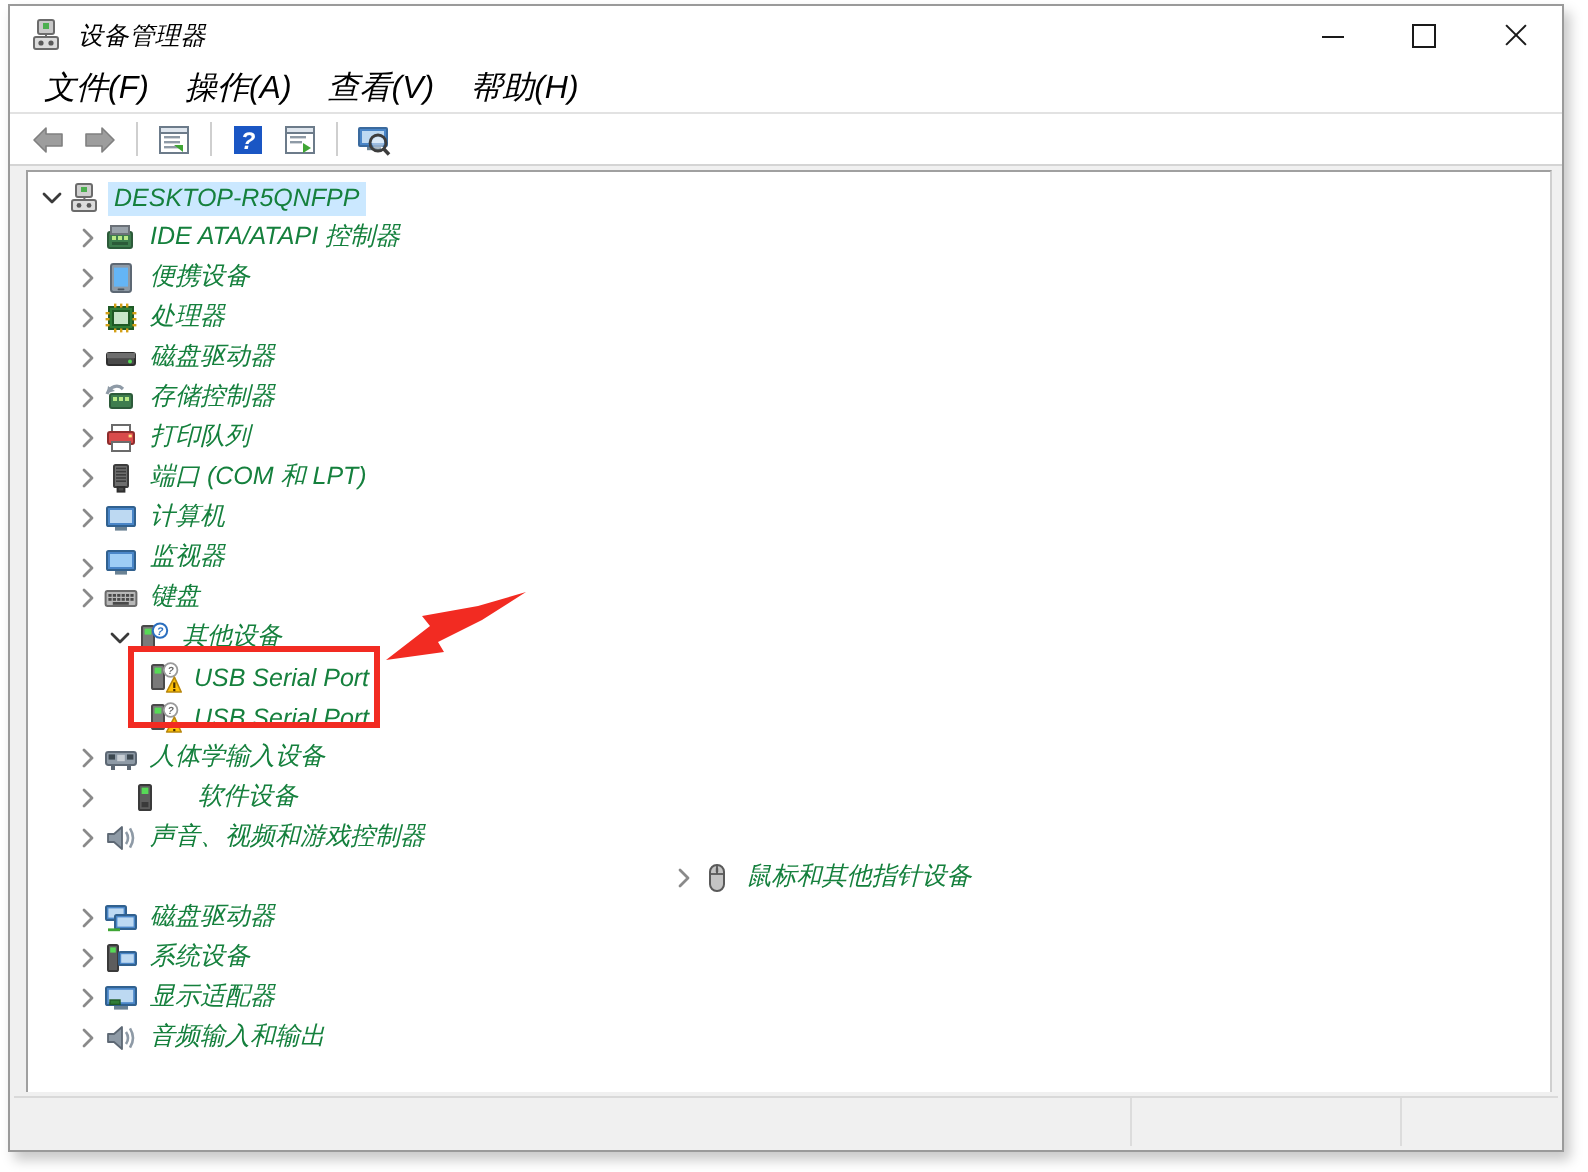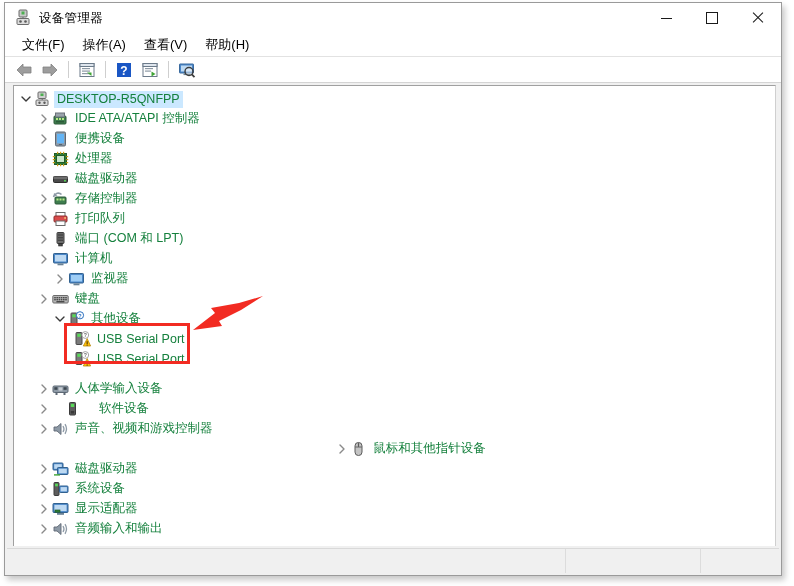--- a/index.html
+++ b/index.html
@@ -10,21 +10,21 @@
     overflow: hidden;
   }
   .window {
     position: absolute;
     left: 4px; top: 2px;
     width: 778px; height: 574px;
     background: #f0f0f0;
     border: 1px solid #9a9a9a;
     box-shadow: 3px 4px 6px rgba(0,0,0,0.22);
     box-sizing: border-box;
-    display: flex; flex-direction: column;
+    display: flex; flex-direction: column; font-style: italic;
   }
   
   .titlebar {
     height: 30px; flex: 0 0 30px;
     background: #ffffff;
     display: flex; align-items: center;
     position: relative;
   }
   .title-icon { margin-left: 9px; width: 18px; height: 18px; position: relative; }
   .title-text {
@@ -49,21 +49,21 @@
 
   
   .menubar {
     height: 23px; flex: 0 0 23px;
     background: #ffffff;
     display: flex; align-items: center;
     padding-left: 8px;
     border-bottom: 1px solid #e2e2e2;
   }
   .menu-item {
-    font-size: 13px; color: #000;
+    font-size: 16px; color: #000;
     padding: 2px 9px; cursor: default; text-align: center;
   }
 
   
   .toolbar {
     height: 25px; flex: 0 0 25px;
     background: #ffffff;
     display: flex; align-items: center;
     padding-left: 7px;
     border-bottom: 1px solid #d4d4d4;
@@ -387,21 +387,21 @@
             </span>
             <span class="ico">
               <svg width="17" height="16" viewBox="0 0 17 16">
                 <rect x="1.5" y="2.5" width="14" height="9.5" rx="0.8" fill="#4a86c8" stroke="#31618f"></rect>
                 <rect x="3" y="4" width="11" height="6.5" fill="#bdd9f2"></rect>
                 <rect x="5.5" y="12.5" width="6" height="1.8" fill="#6a8294"></rect>
               </svg>
             </span>
             <span class="lbl">计算机</span>
           </div>
-          <div class="row" style="padding-left:38px;">
+          <div class="row" style="padding-left:22px;align-items:flex-end;">
             <span class="chev">
               <svg width="8" height="10" viewBox="0 0 8 10">
                 <path d="M2 1 L6 5 L2 9" fill="none" stroke="#8a8a8a" stroke-width="1.4" stroke-linecap="round" stroke-linejoin="round"></path>
               </svg>
             </span>
             <span class="ico">
               <svg width="17" height="16" viewBox="0 0 17 16">
                 <rect x="1.5" y="2.5" width="14" height="9.5" rx="0.8" fill="#4a86c8" stroke="#31618f"></rect>
                 <rect x="3" y="4" width="11" height="6.5" fill="#9ecdf5"></rect>
                 <rect x="5.5" y="12.5" width="6" height="1.8" fill="#6a8294"></rect>
@@ -476,21 +476,21 @@
                 <rect x="3.3" y="2.8" width="3.4" height="3" fill="#57d957"></rect>
                 <circle cx="11.3" cy="4" r="3.4" fill="#ffffff" stroke="#9a9a9a" stroke-width="0.9"></circle>
                 <text x="11.3" y="6.1" font-family="Liberation Sans, sans-serif" font-size="5.2" font-weight="bold" fill="#6b6b6b" text-anchor="middle">?</text>
                 <path d="M9.3 15 L13.2 7.6 L16.6 15 Z" fill="#ffc107" stroke="#b8860b" stroke-width="0.8" stroke-linejoin="round"></path>
                 <rect x="12.6" y="10.2" width="1.1" height="2.8" fill="#4a3000"></rect>
                 <rect x="12.6" y="13.5" width="1.1" height="1.1" fill="#4a3000"></rect>
               </svg>
             </span>
             <span class="lbl">USB Serial Port</span>
           </div>
-          <div class="row" style="padding-left:22px;margin-top:10px;">
+          <div class="row" style="padding-left:22px;">
             <span class="chev">
               <svg width="8" height="10" viewBox="0 0 8 10">
                 <path d="M2 1 L6 5 L2 9" fill="none" stroke="#8a8a8a" stroke-width="1.4" stroke-linecap="round" stroke-linejoin="round"></path>
               </svg>
             </span>
             <span class="ico">
               <svg width="17" height="16" viewBox="0 0 17 16">
                 <rect x="1" y="5" width="15" height="6.5" rx="1.2" fill="#8e9aa6" stroke="#5d6874"></rect>
                 <rect x="2.3" y="6.2" width="3.2" height="2.6" fill="#3d4850"></rect>
                 <rect x="11.5" y="6.2" width="3.2" height="2.6" fill="#3d4850"></rect>

